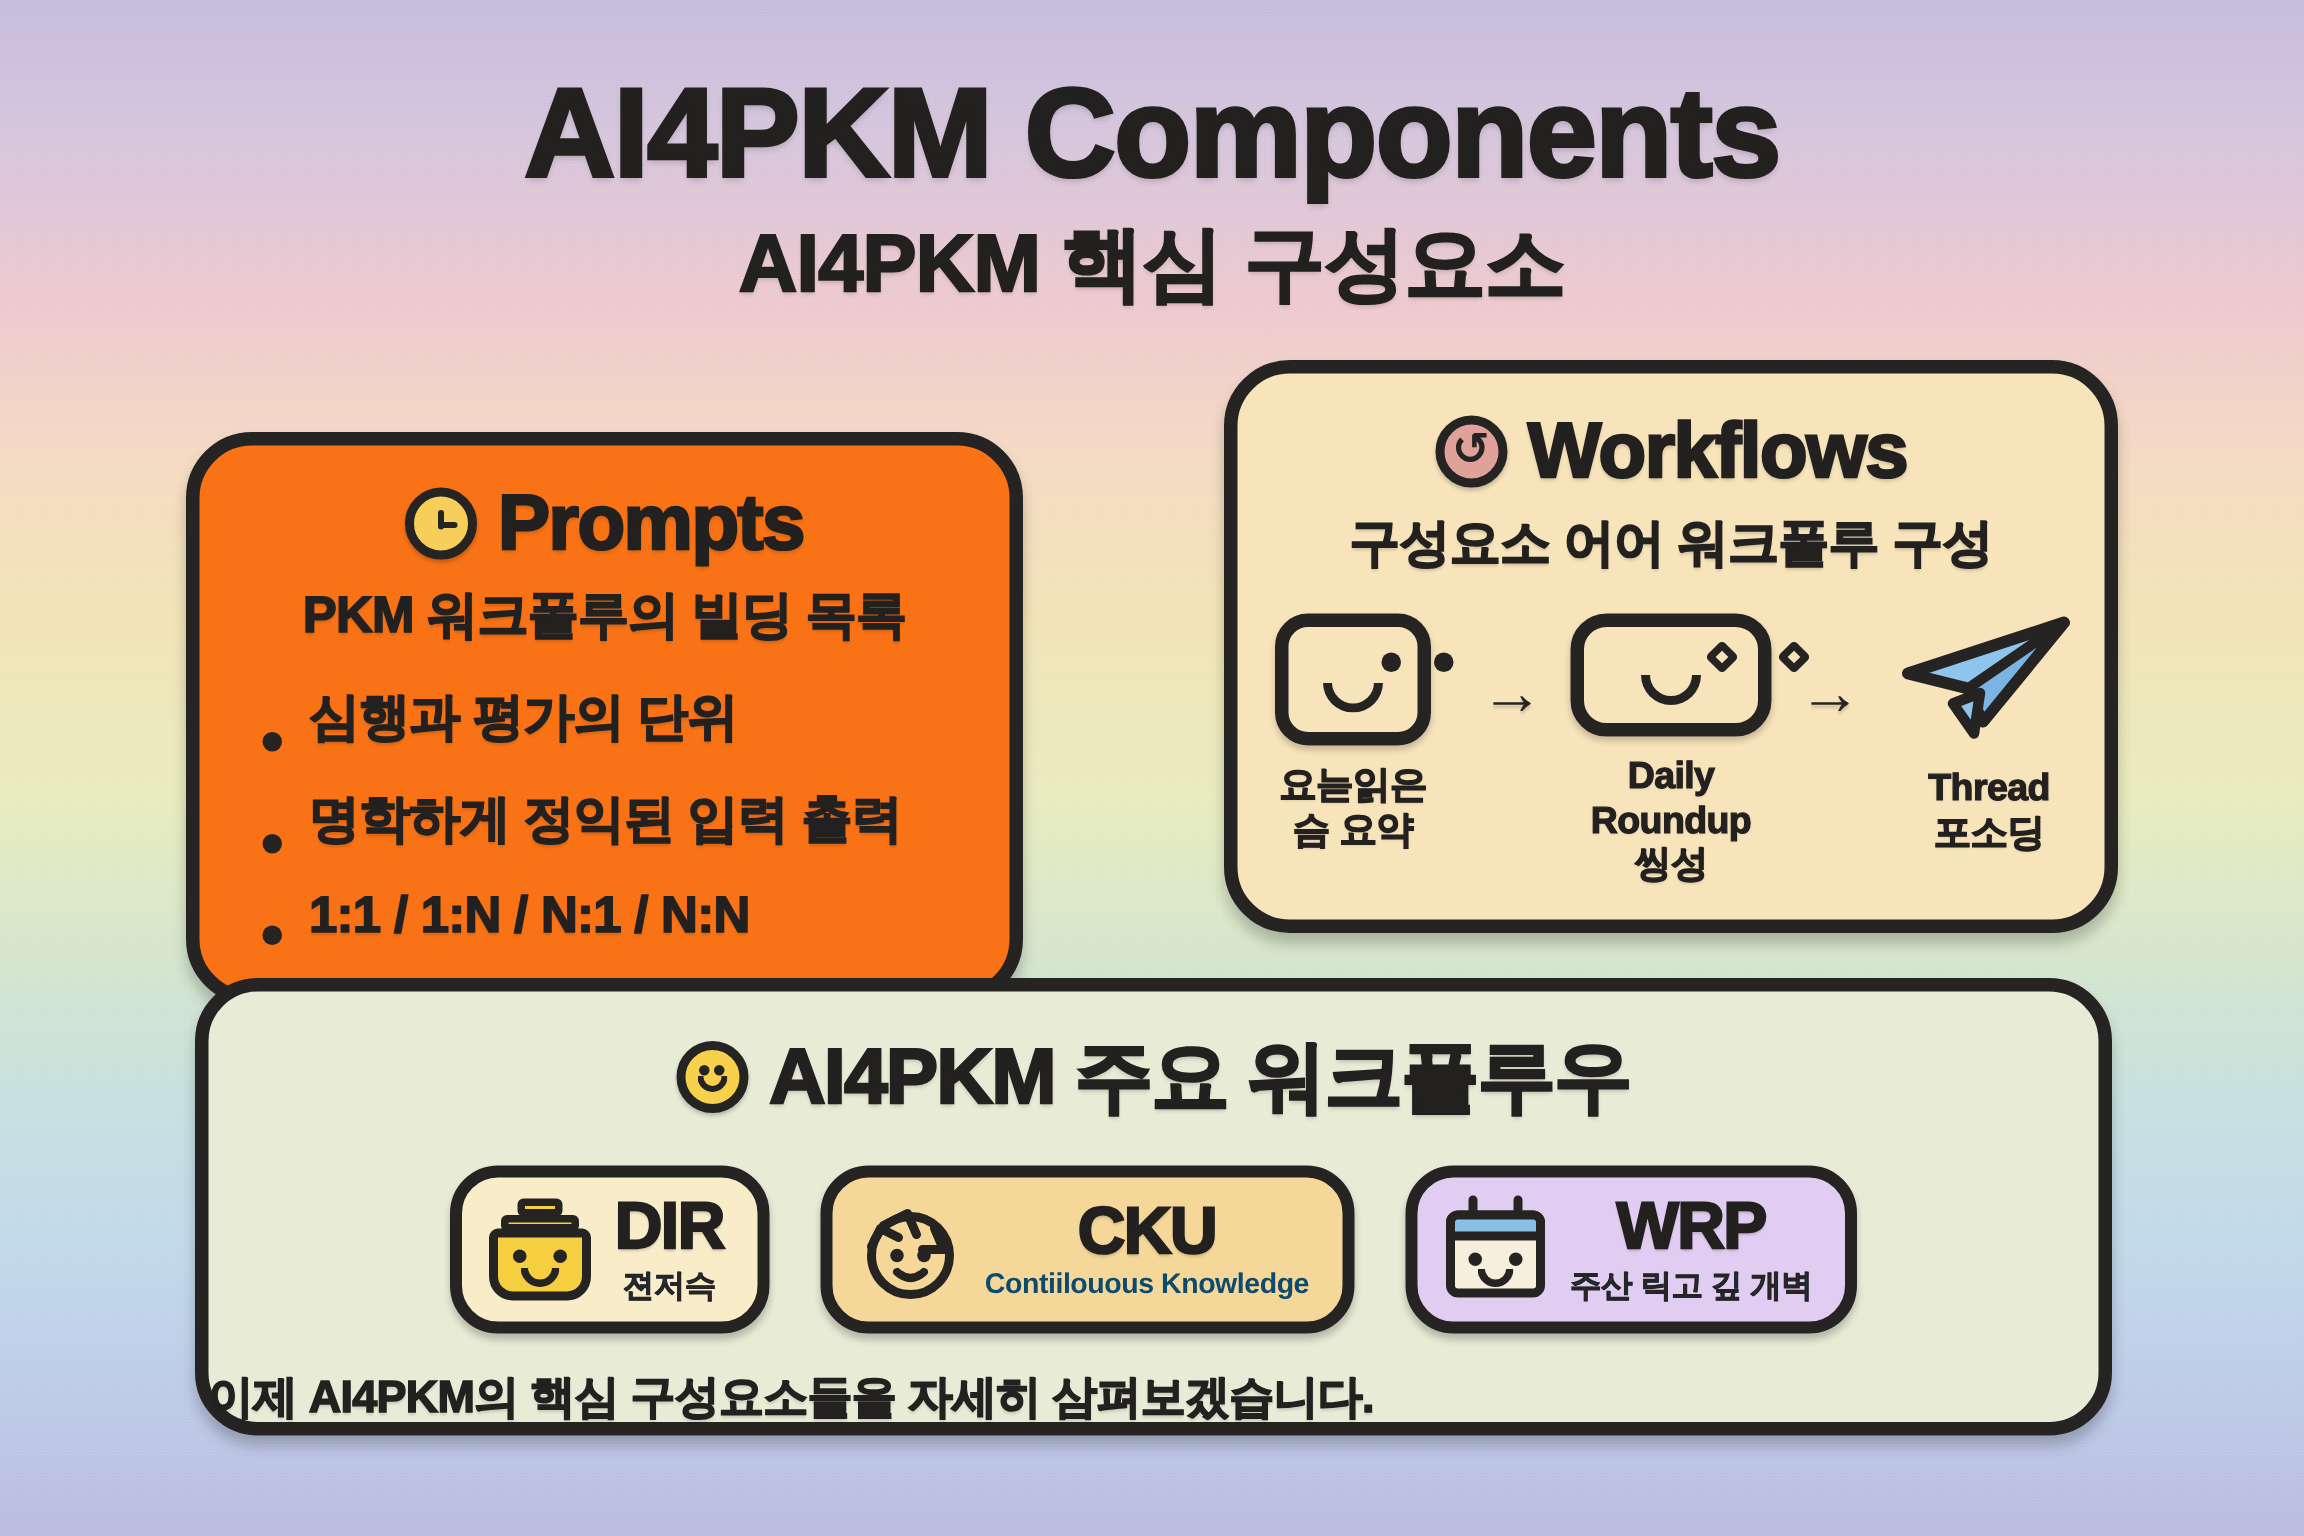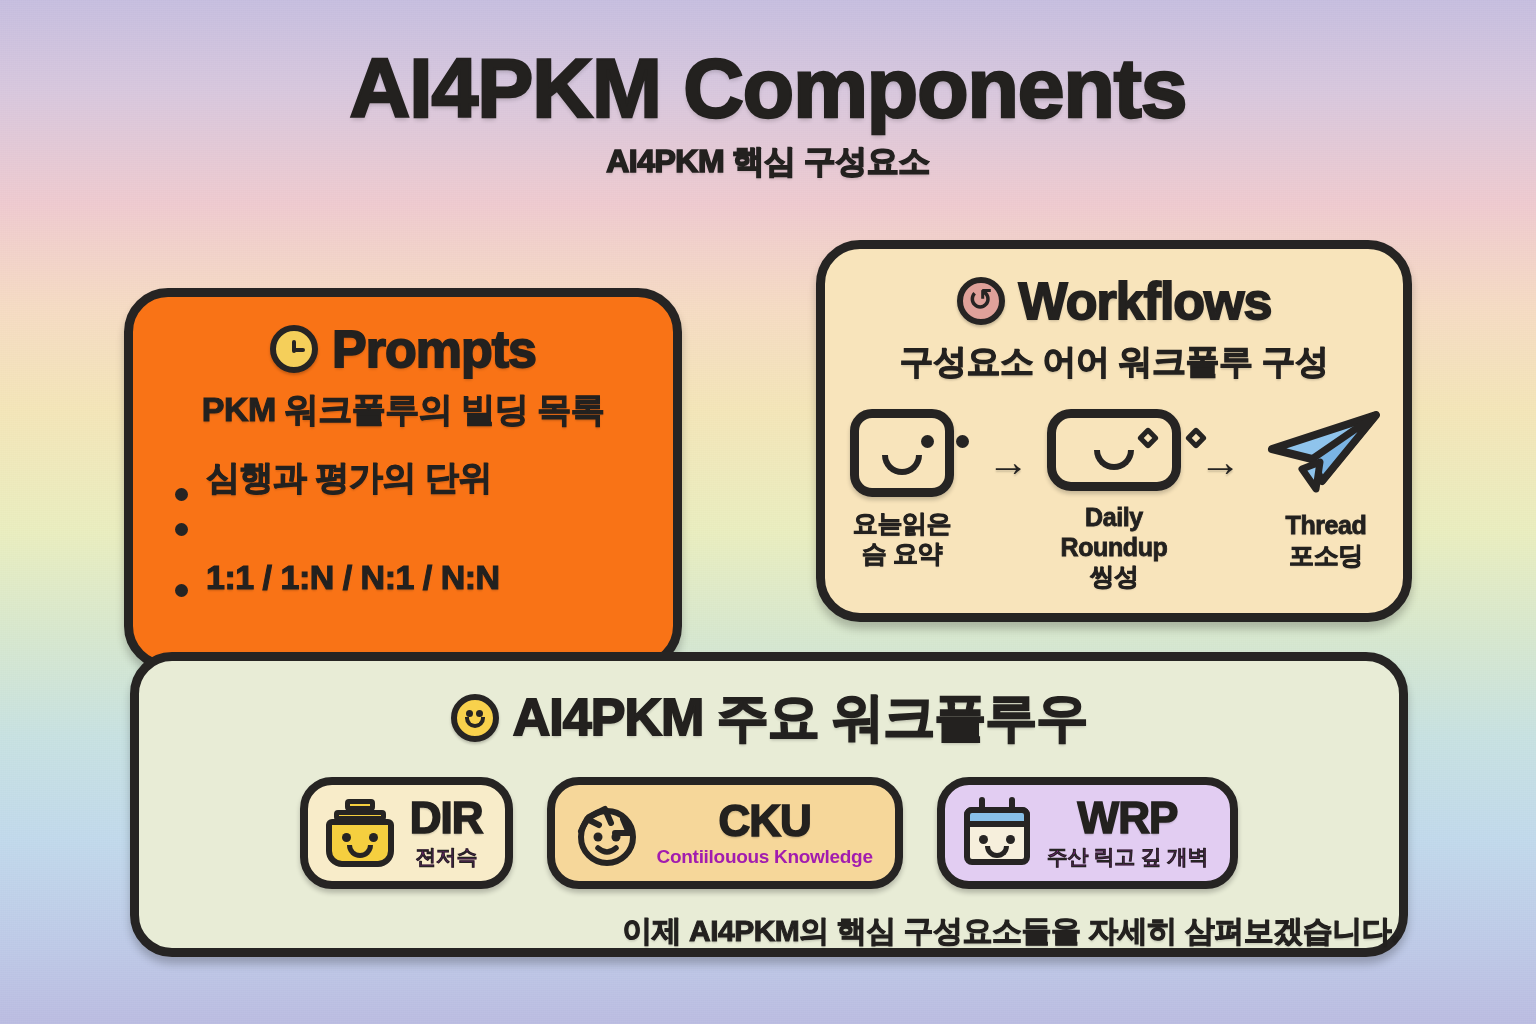--- a/index.html
+++ b/index.html
@@ -52,21 +52,21 @@
     font-weight: 900;
     letter-spacing: -1px;
     color: #23211f;
     line-height: 1.05;
     text-shadow: 0 3px 4px rgba(0,0,0,.18);
     -webkit-text-stroke: 2.5px #23211f;
   }
 
   #sub-title {
     margin-top: 8px;
-    font-size: 32px;
+    font-size: 54px;
     font-weight: 900;
     color: #23211f;
     letter-spacing: -0.5px;
     text-shadow: 0 2px 3px rgba(0,0,0,.16);
     -webkit-text-stroke: 1.6px #23211f;
   }
 
   
   .card {
     position: absolute;
@@ -277,21 +277,21 @@
   #badge-wrp { background: #e2cdf2; }
 
   .badge-texts { display: flex; flex-direction: column; align-items: center; }
   .badge-code {
     font-size: 44px; font-weight: 900; color: #23211f;
     letter-spacing: -1px; line-height: 1.05;
     text-shadow: 0 2px 2px rgba(0,0,0,.18);
     -webkit-text-stroke: 1.6px #23211f;
   }
   .badge-sub {
-    font-size: 21px; font-weight: 800; color: #a21caf;
+    font-size: 21px; font-weight: 800; color: #0c4a6e;
     letter-spacing: -0.3px; margin-top: 1px;
     -webkit-text-stroke: .5px #262423;
   }
   #badge-cku .badge-sub { font-size: 19px; -webkit-text-stroke: 0; font-weight: 700; }
 
   
   .badge-ico { width: 72px; height: 72px; flex: 0 0 auto; position: relative; }
 
   
   #lego-icon .knob {
@@ -348,21 +348,21 @@
   #calendar-icon .eye.r { right: 18px; }
   #calendar-icon .mouth {
     position: absolute; width: 24px; height: 12px;
     border: 5px solid #262423; border-top: none;
     border-radius: 0 0 24px 24px;
     left: 50%; transform: translateX(-50%); top: 49px;
   }
 
   
   #bottom-footer {
-    text-align: right;
+    text-align: left;
     margin-top: 22px;
     font-size: 30px; font-weight: 900; color: #23211f;
     letter-spacing: -0.5px;
     text-shadow: 0 2px 2px rgba(0,0,0,.14);
     -webkit-text-stroke: 1px #23211f;
   }
 </style>
 </head>
 <body>
 
@@ -386,20 +386,21 @@
       <div class="card-title">Prompts</div>
     </div>
     <div class="card-caption">PKM 워크폴루의 빌딩 목록</div>
     <ul id="prompt-bullets">
       <li>
         <span class="bullet-dot"></span>
         <span class="bullet-text">심행과 평가의 단위</span>
       </li>
       <li>
         <span class="bullet-dot"></span>
+        <span class="bullet-text">명학하게 정익된 입력 촐력</span>
       </li>
       <li>
         <span class="bullet-dot"></span>
         <span class="bullet-text">1:1 / 1:N / N:1 / N:N</span>
       </li>
     </ul>
   </div>
 
   <div class="card" id="card-workflows">
     <div class="card-head">

